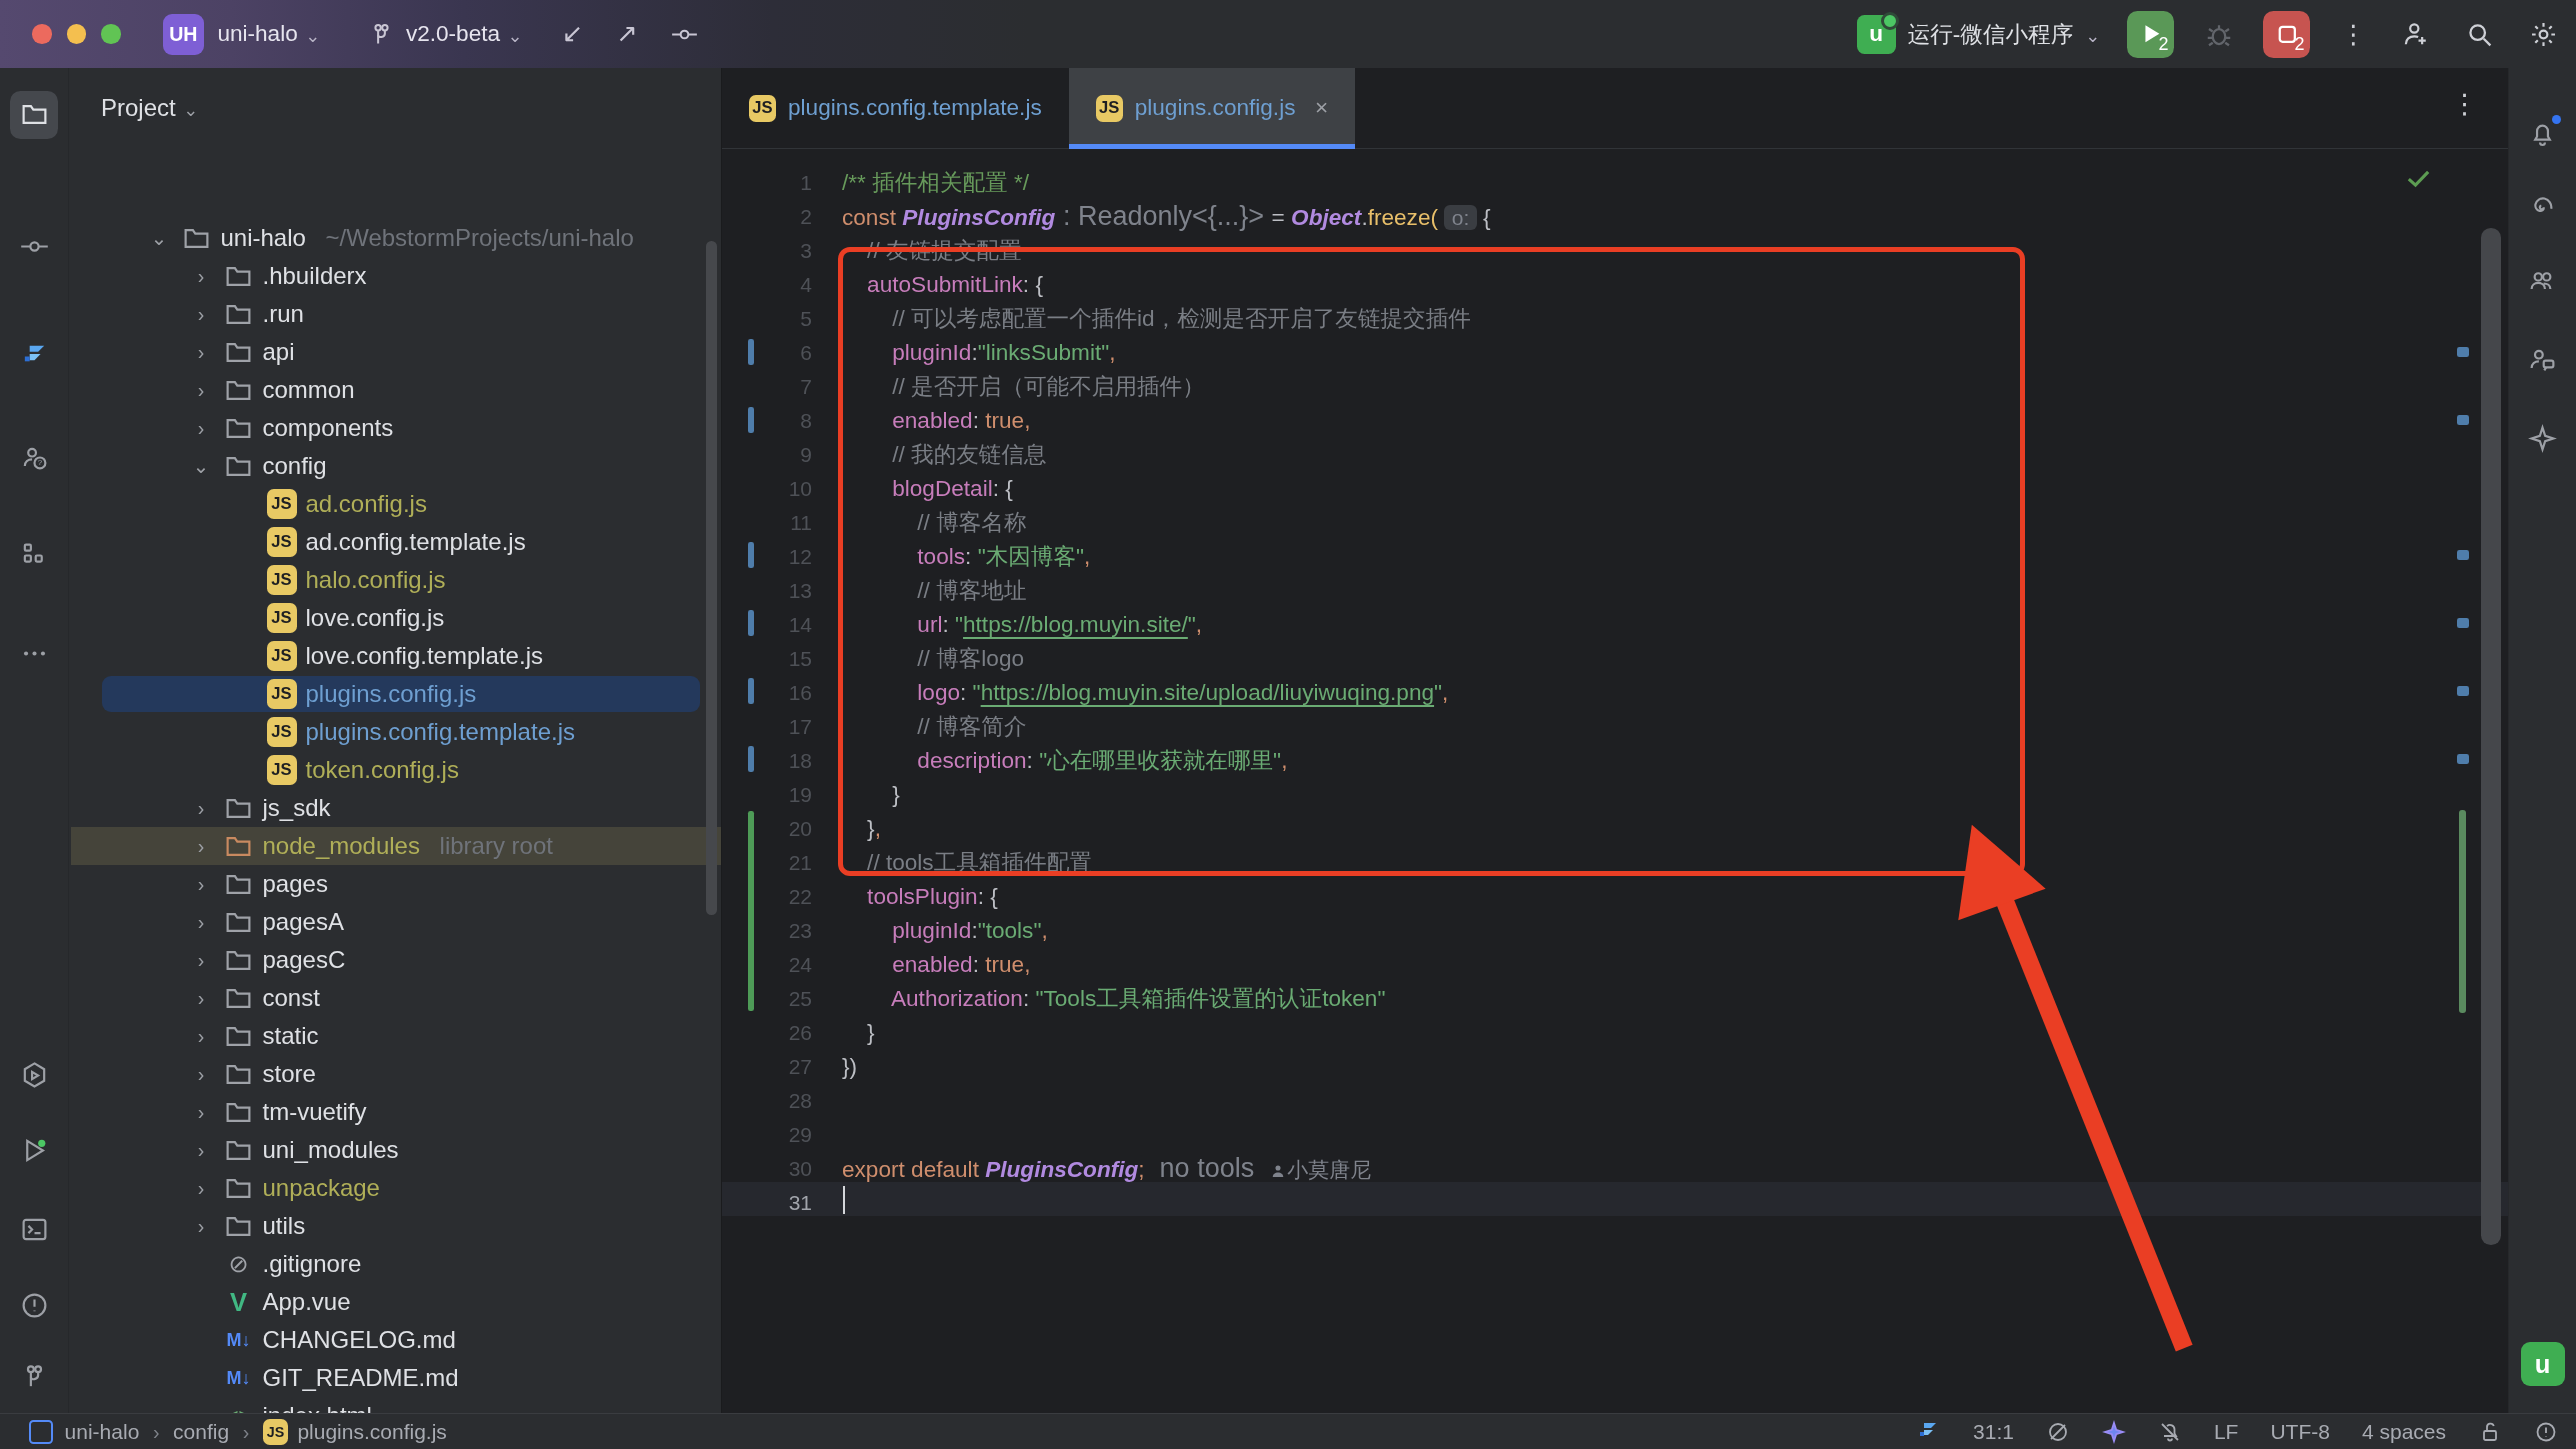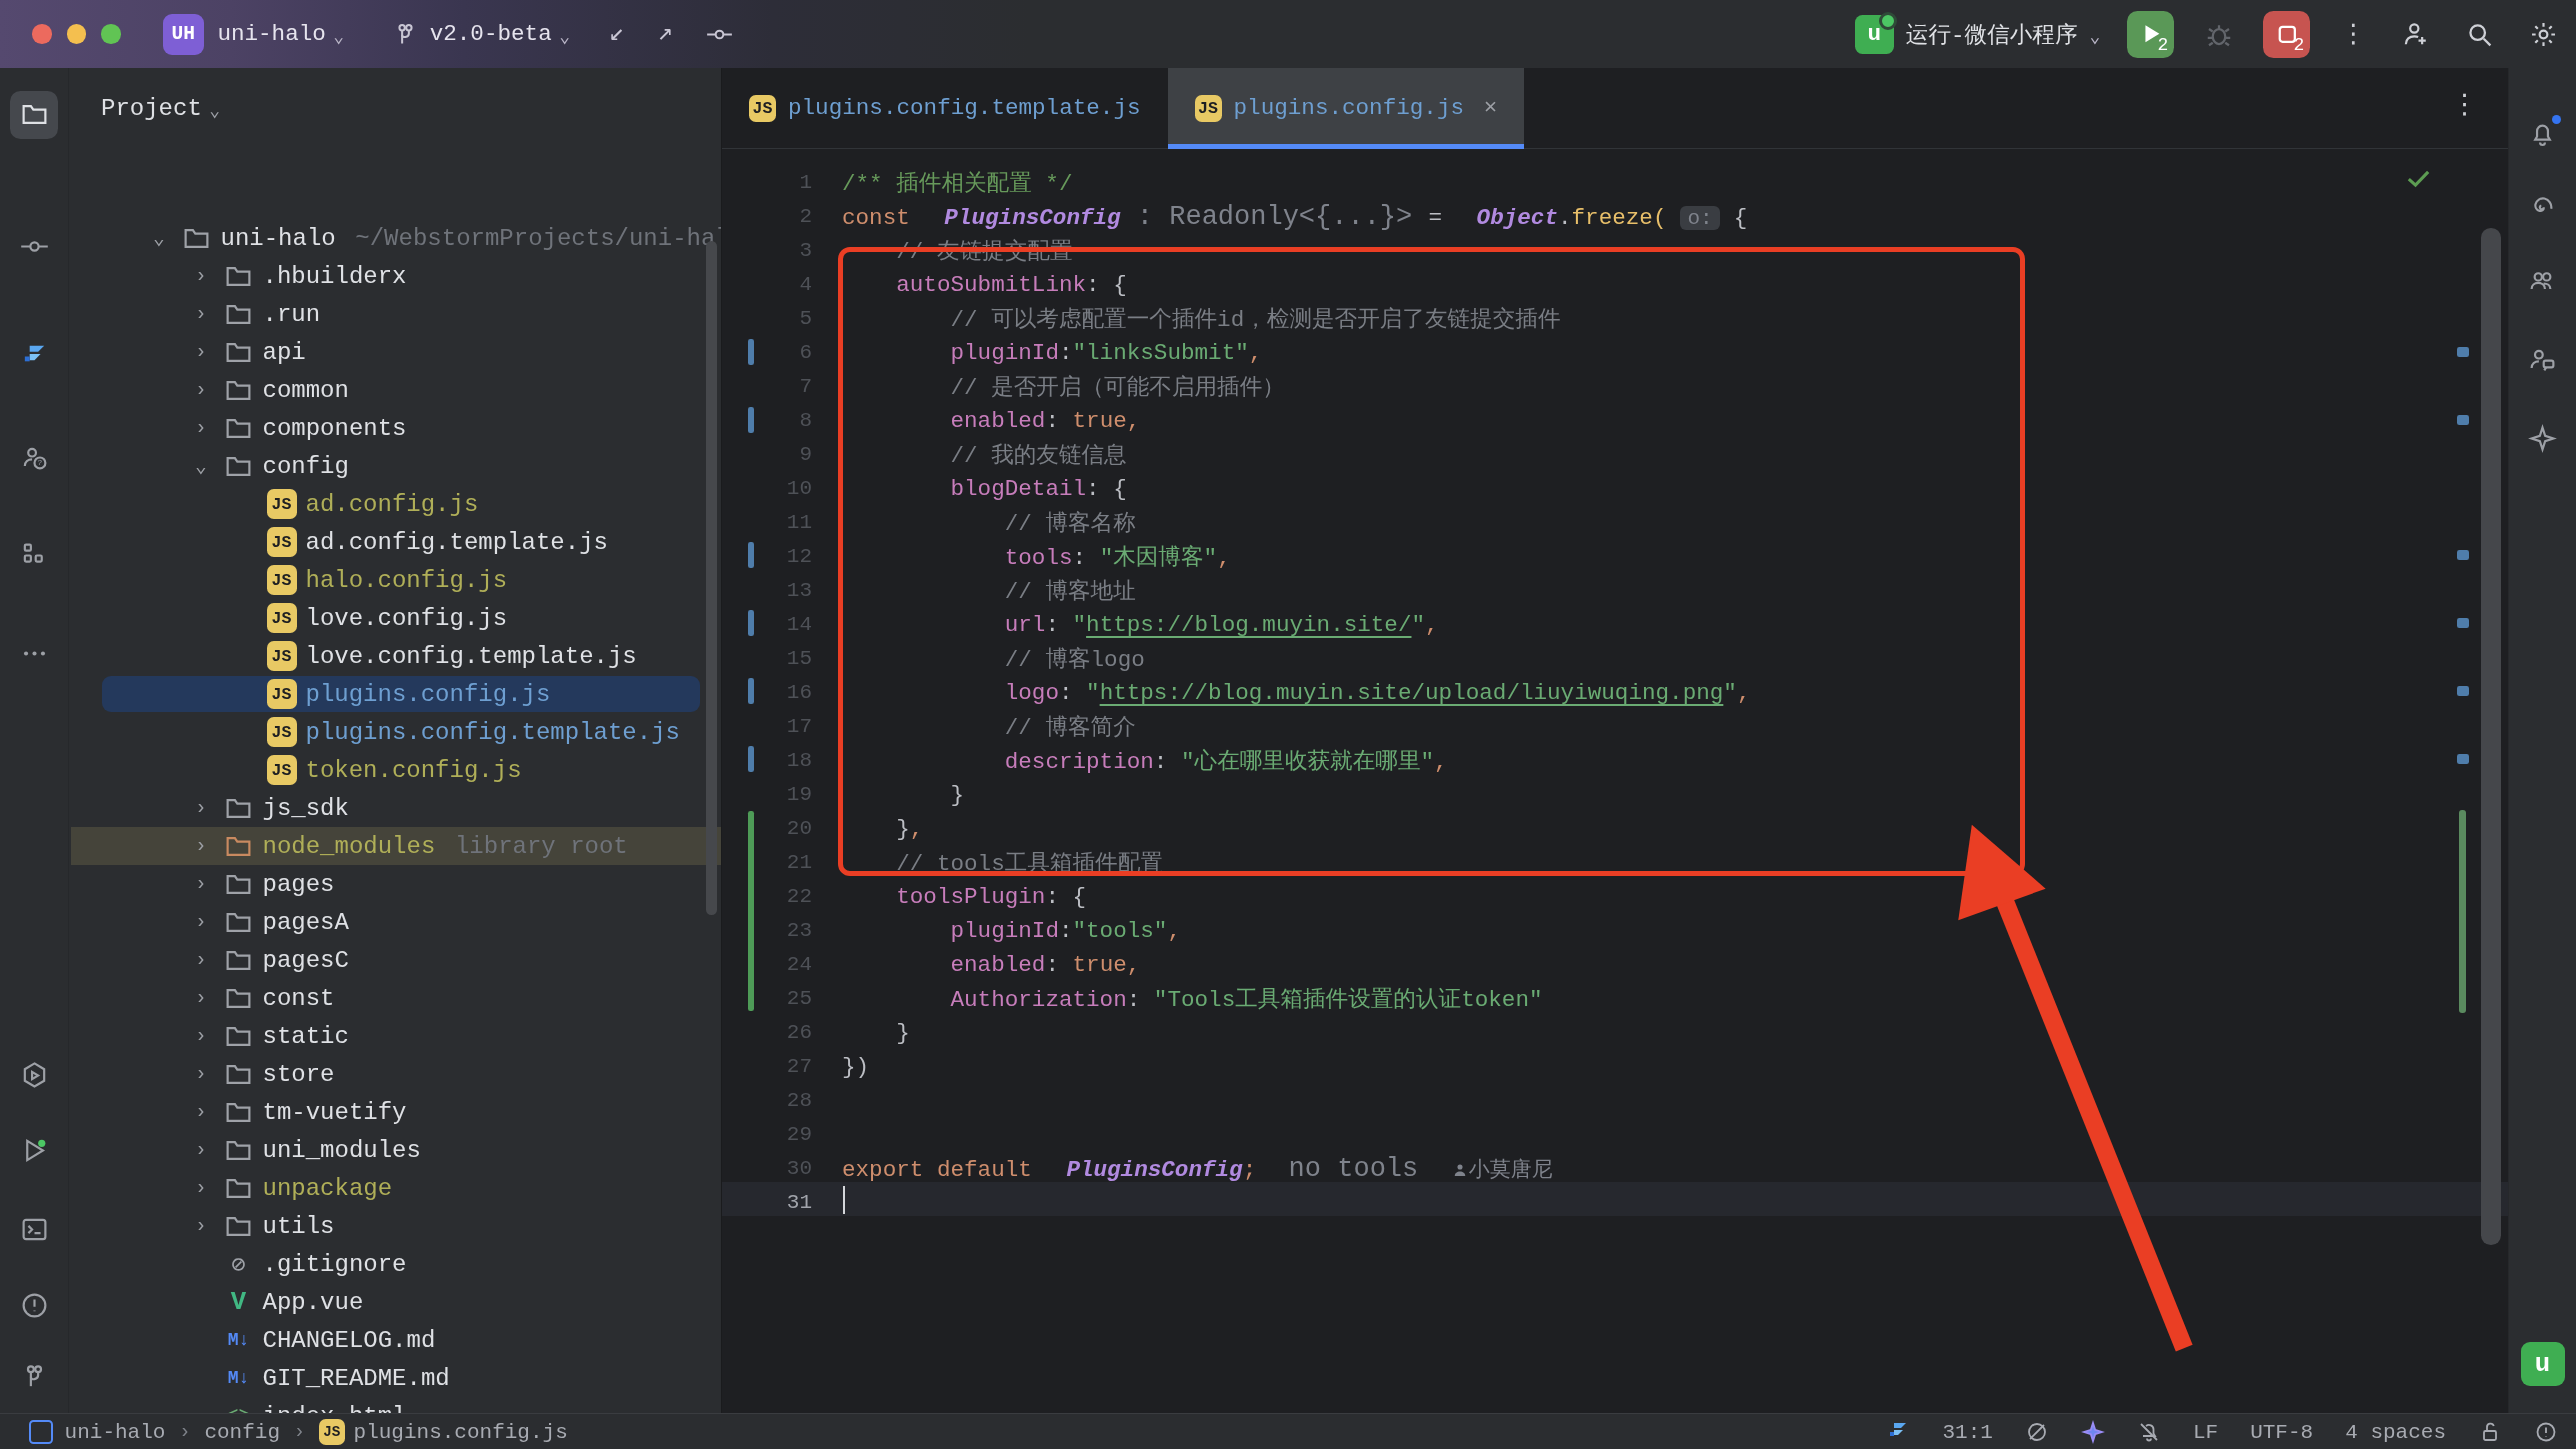--- a/index.html
+++ b/index.html
@@ -1,17 +1,17 @@
 <!DOCTYPE html>
 <html style="--accent: #548af7; --red: #ea3e24; --sel: #24395c; --blue-file: #6e9fd1; --olive: #b0af58; --green: #4e9b57; --blue-mark: #4f7dab; --run-green: #5a9857; --stop-red: #c75450; --uniapp: #3fae52; --js-badge: #e8c964; --kw: #cf8e6d; --prop: #c77dbb; --str: #6aab73; --com: #7a7e85; --doc: #679a5b; --cls: #b18ae0; --func: #e8bf6a;font-size:12px"><head>
 <meta charset="utf-8">
 <style>
   html,body{margin:0;padding:0;background:#111;}
   #stage{position:relative;width:2576px;height:1449px;overflow:hidden;
-         background:var(--bg);font-family:Liberation Mono, monospace;
+         background:var(--bg);font-family:Liberation Sans, sans-serif;
          color:var(--text);-webkit-font-smoothing:antialiased;}
   :root{
     --bg:#1e1f22; --panel:#2b2d30; --border:#393b40; --accent:#548af7;
     --text:#dfe1e5; --dim:#7f838a; --red:#ea3e24; --sel:#24395c;
     --blue-file:#6e9fd1; --olive:#b0af58; --green:#4e9b57; --blue-mark:#4f7dab;
     --kw:#cf8e6d; --prop:#c77dbb; --str:#6aab73; --com:#7a7e85; --doc:#679a5b;
     --cls:#b18ae0; --func:#e8bf6a; --punc:#bcbec4; --inlay:#7f838c;
     --run-green:#5a9857; --stop-red:#c75450; --uniapp:#3fae52; --js-badge:#e8c964;
   }
   
@@ -81,21 +81,21 @@
   #cur-line{position:absolute;left:0;right:0;top:1033px;height:34px;background:#26282e;}
   #caret{position:absolute;left:121px;top:1037px;width:2.3px;height:28px;background:#d4d6da;}
   .cl{height:34px;display:flex;align-items:center;font-size:22.6px;white-space:pre;}
   .cl .ln{width:90px;text-align:right;color:#4e5157;flex:none;font-size:21px;}
   .cl .ln.cur{color:#a1a4ab;}
   .cl .ct{margin-left:30px;}
   #lines{position:absolute;left:0;top:16.6px;right:0;}
   .t-kw{color:var(--kw);} .t-prop{color:var(--prop);} .t-str{color:var(--str);}
   .t-strU{color:var(--str);text-decoration:underline;text-underline-offset:4.5px;}
   .t-com{color:var(--com);} .t-doc{color:var(--doc);} .t-punc{color:var(--punc);}
-  .t-cls{color:var(--cls);font-style:italic;font-weight:bold;margin-left:21px;} .t-func{color:var(--func);}
+  .t-cls{color:var(--cls);font-style:italic;font-weight:bold;} .t-func{color:var(--func);}
   .t-inlay{color:var(--inlay);font-size:27px;} .t-comma{color:var(--kw);}
   .t-chip{color:var(--inlay);background:#3a3d42;border-radius:6px;padding:0.8px 7.5px;font-size:21px;}
   .t-author{color:var(--inlay);font-size:21px;}
   .gbar{position:absolute;left:25.6px;width:6px;border-radius:2.3px;}
   #err-stripe .mark{position:absolute;right:39px;width:12px;height:9.8px;border-radius:2.3px;background:var(--blue-mark);}
   #err-stripe .gmark{position:absolute;right:42px;width:6.8px;border-radius:3px;background:#5a8a5f;}
   #ed-scroll{position:absolute;right:7.5px;top:79px;width:19.6px;height:1017px;border-radius:9.8px;background:#45474b;}
   
   #right-stripe{width:67px;background:var(--panel);border-left:0.8px solid #26282b;position:relative;flex:none;}
   #uniapp-float{position:absolute;left:50%;transform:translateX(-50%);top:1274px;width:44px;height:44px;border-radius:9px;

